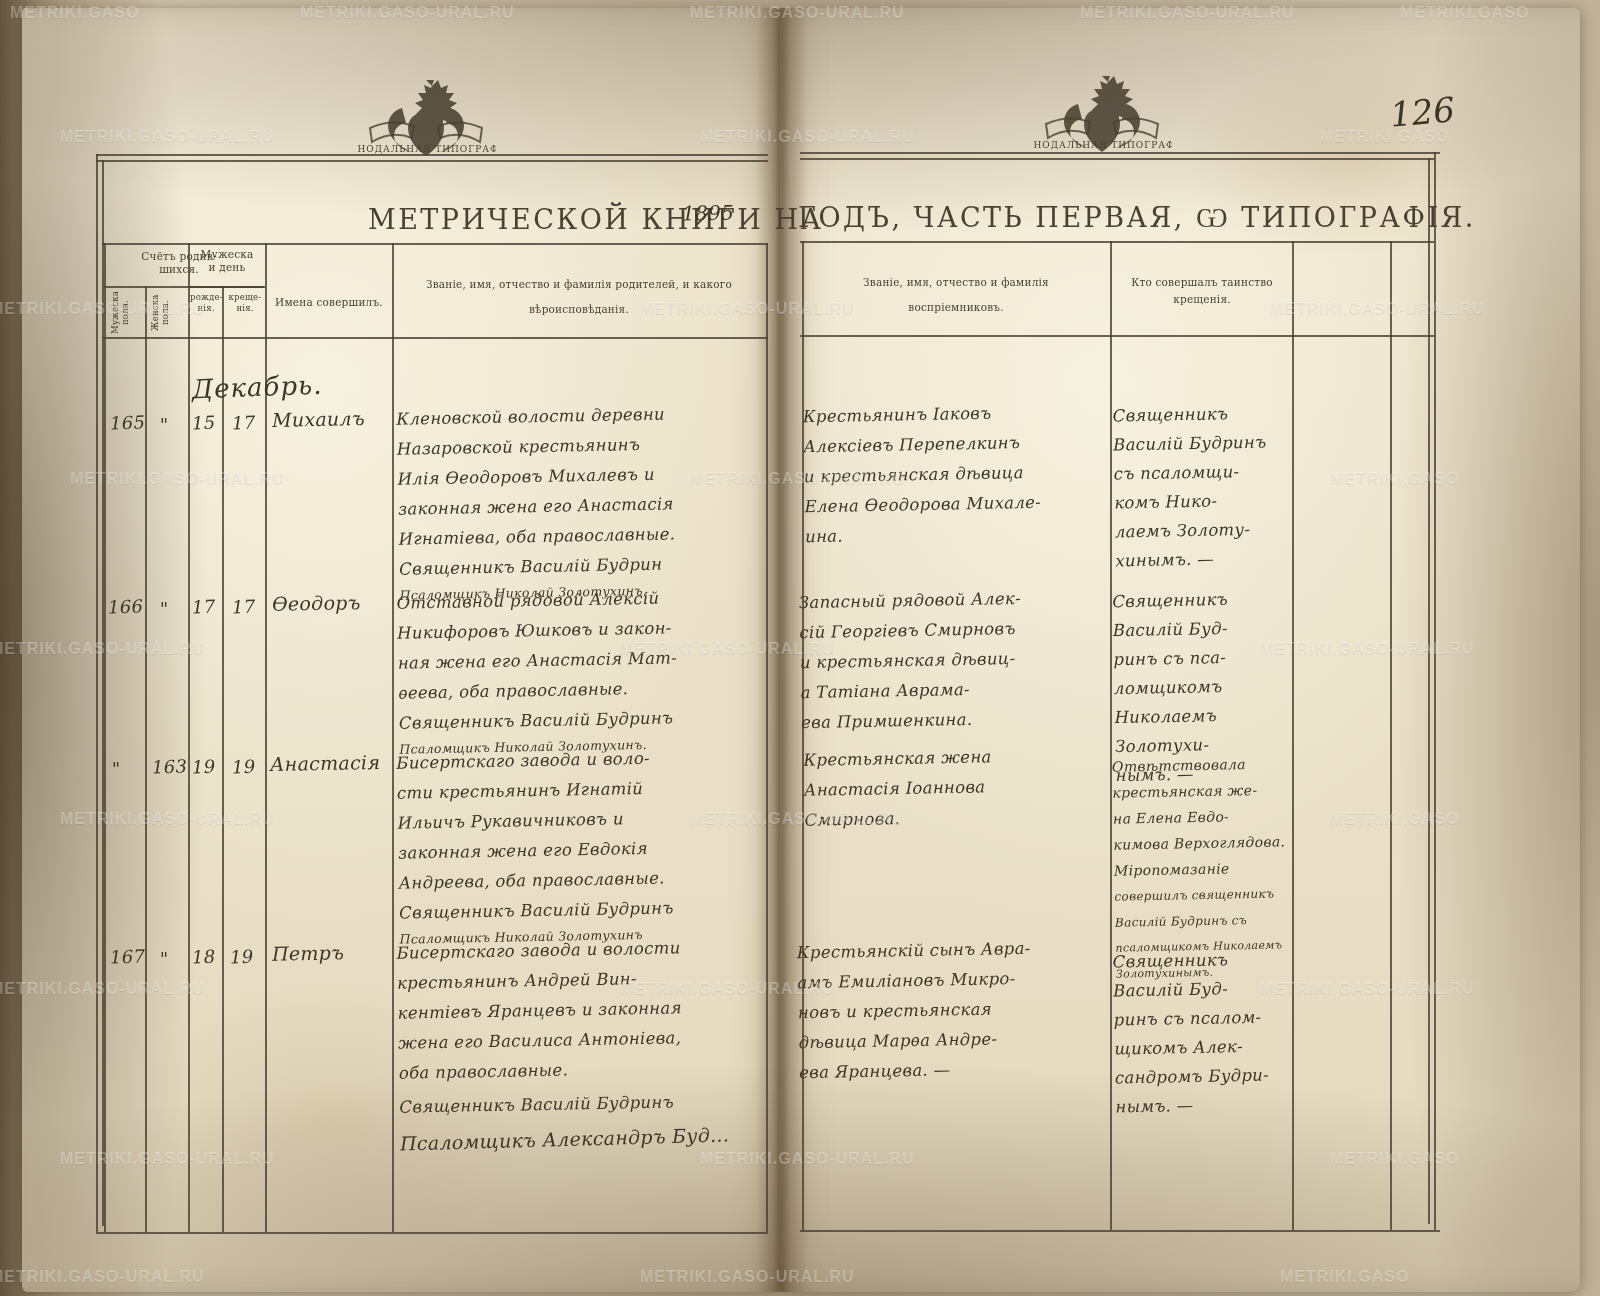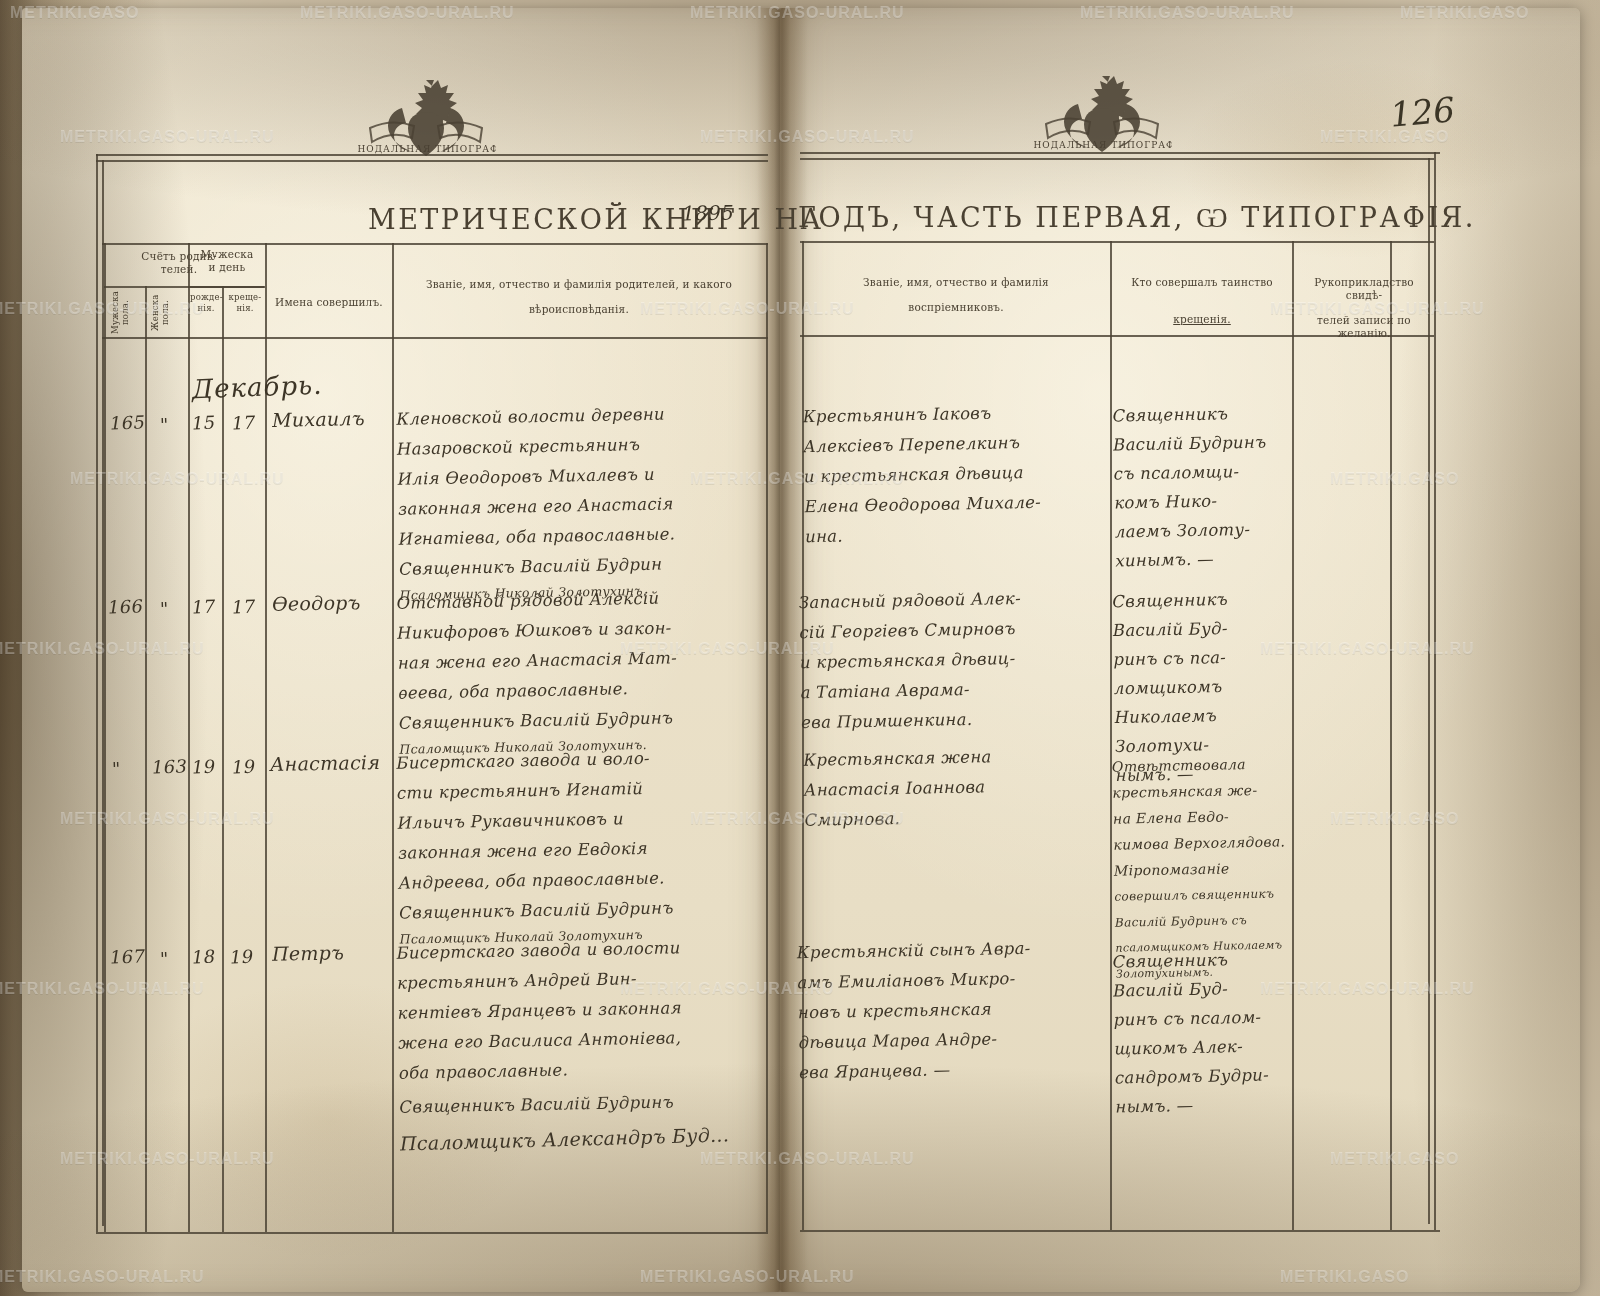--- a/index.html
+++ b/index.html
@@ -227,21 +227,21 @@
   </div>
 
   <div class="folio" style="left:1390px; top:92px;">126</div>
 
   <div class="printed title" style="left:368px; top:204px;">МЕТРИЧЕСКОЙ КНИГИ НА</div>
   <div class="hand" style="left:682px; top:198px; font-size:20px;">1895</div>
   <div class="printed title" style="left:798px; top:202px;">ГОДЪ, ЧАСТЬ ПЕРВАЯ, Ѡ ТИПОГРАФІЯ.</div>
 
   <div class="printed colhead" style="left:106px; top:250px; width:146px;">
     <div>Счётъ родив-</div>
-    <div>телей.</div>
+    <div>шихся.</div>
   </div>
   <div class="printed colhead" style="left:110px; top:292px; width:34px; font-size:8.5px; line-height:10px; writing-mode:vertical-rl; transform:rotate(180deg); height:42px;">
     <div>Мужеска</div>
     <div>пола.</div>
   </div>
   <div class="printed colhead" style="left:150px; top:292px; width:34px; font-size:8.5px; line-height:10px; writing-mode:vertical-rl; transform:rotate(180deg); height:42px;">
     <div>Женска</div>
     <div>пола.</div>
   </div>
   <div class="printed colhead" style="left:190px; top:248px; width:74px;">
@@ -262,25 +262,21 @@
   <div class="printed colhead" style="left:806px; top:276px; width:300px;">
     <div>Званіе, имя, отчество и фамилія</div>
     <div style="margin-top:12px;">воспріемниковъ.</div>
   </div>
   <div class="printed colhead" style="left:394px; top:278px; width:370px;">
     <div>Званіе, имя, отчество и фамилія родителей, и какого</div>
     <div style="margin-top:12px;">вѣроисповѣданія.</div>
   </div>
   <div class="printed colhead" style="left:1114px; top:276px; width:176px;text-align:center;">
     <div>Кто совершалъ таинство</div>
-    <div style="margin-top:24px;text-decoration:underline;">крещенія.</div>
-  </div>
-  <div class="printed colhead" style="left:1296px; top:276px; width:136px;">
-    <div>Рукоприкладство свидѣ-</div>
-    <div style="margin-top:12px;">телей записи по желанію.</div>
+    <div style="margin-top:4px;">крещенія.</div>
   </div>
 
   <div class="hand month" style="left:192px; top:372px;">Декабрь.</div>
 
   <div class="hand num" style="left:110px; top:408px;">165</div>
   <div class="hand num" style="left:160px; top:410px;">"</div>
   <div class="hand num" style="left:192px; top:408px;">15</div>
   <div class="hand num" style="left:232px; top:408px;">17</div>
   <div class="hand name" style="left:272px; top:404px;">Михаилъ</div>
 

